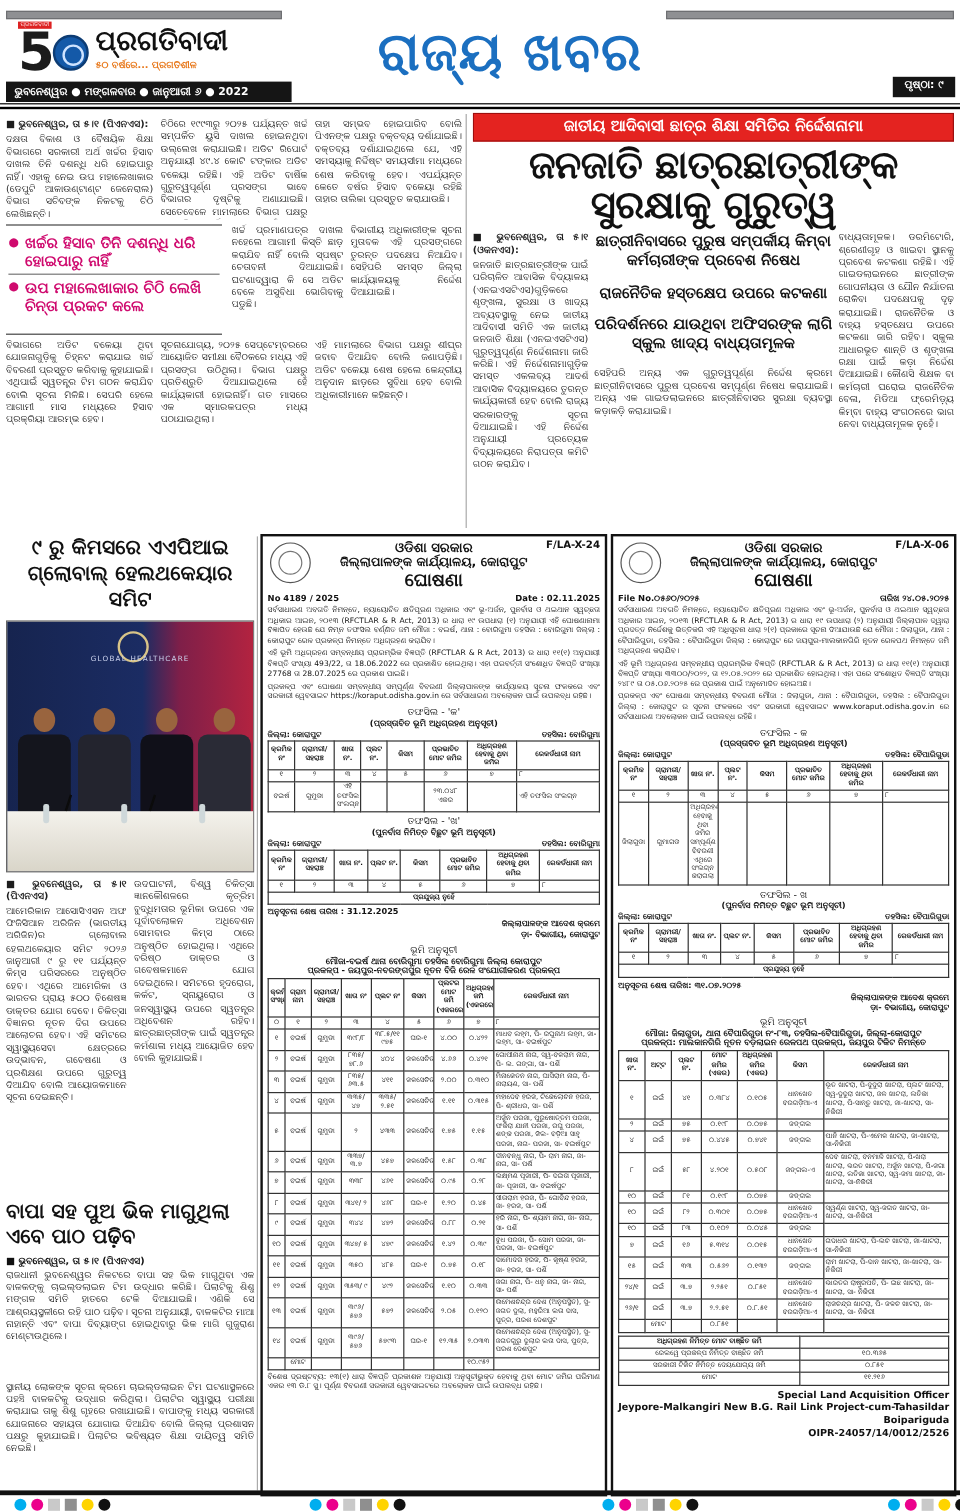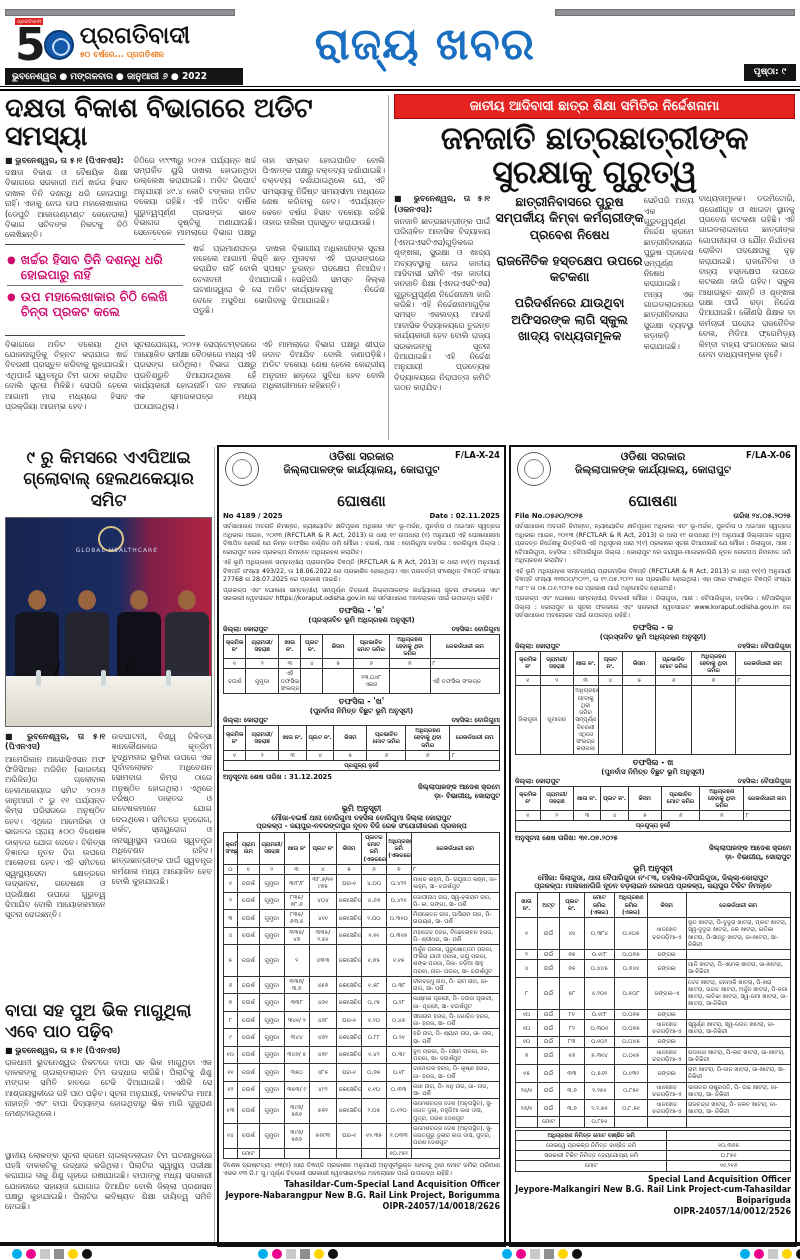--- a/index.html
+++ b/index.html
@@ -54,26 +54,26 @@
   .tablecloth { position:absolute; bottom:0; left:0; right:0; height:50px; background:linear-gradient(#f4f2ec,#d9d5c9); }
   .bottle { position:absolute; bottom:40px; width:5px; height:16px; background:#cfd8da; border-radius:2px; }
   .mic { position:absolute; bottom:50px; width:2px; height:14px; background:#0b0b0b; transform:rotate(18deg); }
 
   
   .notice { border:2px solid #111; background:#fff; padding:3px 4px; overflow:hidden; font-size:6.3px; }
   .n-head { position:relative; text-align:center; }
   .n-code { position:absolute; right:0; top:0; font-weight:bold; font-size:8.5px; }
   .n-gov { font-size:11px; font-weight:bold; }
   .n-off { font-size:10.5px; font-weight:bold; }
-  .n-ghosana { font-size:15px; font-weight:bold; margin-top:16px; }
+  .n-ghosana { font-size:15px; font-weight:bold; margin-top:0;font-family:Liberation Mono, monospace; }
   .seal { position:absolute; left:2px; top:2px; width:34px; height:34px; border-radius:50%; border:1.5px solid #555; display:flex; align-items:center; justify-content:center; }
   .seal:after { content:""; width:18px; height:18px; border-radius:50%; border:1.5px solid #777; }
   .n-meta { display:flex; justify-content:space-between; font-weight:bold; font-size:7px; margin:2px 0; }
   .n-para { font-size:6.3px; line-height:1.35; text-align:justify; margin-bottom:2px; }
-  .t-title { text-align:center; font-weight:bold; font-size:8px; margin-top:3px; }
+  .t-title { text-align:center; font-weight:normal; font-size:8px; margin-top:3px; }
   .t-sub { text-align:center; font-weight:bold; font-size:7px; }
   .t-meta { display:flex; justify-content:space-between; font-weight:bold; font-size:6.5px; margin:1px 0; }
   table { width:100%; border-collapse:collapse; table-layout:fixed; font-size:5.8px; }
   th,td { border:1px solid #333; padding:1px 1.5px; text-align:center; vertical-align:middle; line-height:1.25; overflow:hidden; }
   th { font-weight:bold; }
   td.tc { text-align:center; font-weight:bold; }
   .sig { text-align:right; font-weight:bold; font-size:8px; line-height:1.35; margin-top:3px; }
   .n-note { font-size:6.3px; text-align:justify; margin-top:2px; line-height:1.3; }
   .order-right { text-align:right; font-weight:bold; font-size:6.8px; line-height:1.3; margin:2px 0; }
   .enddate { font-weight:bold; font-size:6.8px; margin:2px 0; }
@@ -108,21 +108,20 @@
     </div>
   </div>
   <div class="abs datebar" style="left:5px; top:68px; width:238px; height:17px;">
     <span>ଭୁବନେଶ୍ୱର ● ମଙ୍ଗଳବାର ● ଜାନୁଆରୀ ୬ ● 2022</span>
   </div>
   <div class="abs page-title" style="left:280px; top:22px; width:290px;">ରାଜ୍ୟ ଖବର</div>
   <div class="abs pagebox" style="left:744px; top:64px; width:52px; height:17px;">ପୃଷ୍ଠା: ୯</div>
   <div class="abs rule-double" style="left:0; top:86px; width:800px;"></div>
 
   <div class="abs" style="left:5px; top:94px; width:380px; height:348px; overflow:hidden;">
-    <div class="headline-xl">ଦକ୍ଷତା ବିକାଶ ବିଭାଗରେ ଅଡିଟ ସମସ୍ୟା</div>
     <div class="cols" style="margin-top:5px; height:84px;">
       <div class="col bodytext">
         <div class="byline">■ ଭୁବନେଶ୍ୱର, ତା ୫।୧ (ପିଏନଏସ):</div>
         <span>ଦକ୍ଷତା ବିକାଶ ଓ ବୈଷୟିକ ଶିକ୍ଷା ବିଭାଗରେ ସରକାରୀ ଅର୍ଥ ଖର୍ଚ୍ଚର ହିସାବ ଦାଖଲ ତିନି ଦଶନ୍ଧି ଧରି ହୋଇପାରୁ ନାହିଁ। ଏହାକୁ ନେଇ ଉପ ମହାଲେଖାକାର (ଡେପୁଟି ଆକାଉଣ୍ଟାଣ୍ଟ ଜେନେରାଲ) ବିଭାଗ ସଚିବଙ୍କ ନିକଟକୁ ଚିଠି ଲେଖିଛନ୍ତି।</span>
       </div>
       <div class="col bodytext">ଚିଠିରେ ୧୯୯୩ରୁ ୨୦୨୫ ପର୍ଯ୍ୟନ୍ତ ଖର୍ଚ୍ଚ ସମ୍ପର୍କିତ ୟୁସି ଦାଖଲ ହୋଇନଥିବା ଉଲ୍ଲେଖ କରାଯାଇଛି। ଅଡିଟ ରିପୋର୍ଟ ଅନୁଯାୟୀ ୪୯.୪ କୋଟି ଟଙ୍କାର ଅଡିଟ ବକେୟା ରହିଛି। ଏହି ଅଡିଟ ବାର୍ଷିକ ଗୁରୁତ୍ୱପୂର୍ଣ୍ଣ ପ୍ରସଙ୍ଗ ଭାବେ ବିଭାଗର ଦୃଷ୍ଟିକୁ ଅଣାଯାଇଛି। ସେତେବେଳେ ମାମଲାରେ ବିଭାଗ ପକ୍ଷରୁ ପ୍ରାଥମିକ ପର୍ଯ୍ୟାୟରେ ଯେଉଁ ଜବାବ ରଖାଯାଇଥିଲା ତାହା</div>
       <div class="col bodytext">ତାହା ସମ୍ଭବ ହୋଇପାରିବ ବୋଲି ପିଏନଙ୍କ ପକ୍ଷରୁ ବକ୍ତବ୍ୟ ଦର୍ଶାଯାଇଛି। ବକ୍ତବ୍ୟ ଦର୍ଶାଯାଇଥିଲେ ଯେ, ଏହି ସମସ୍ୟାକୁ ନିର୍ଦ୍ଦିଷ୍ଟ ସମୟସୀମା ମଧ୍ୟରେ ଶେଷ କରିବାକୁ ହେବ। ଏପର୍ଯ୍ୟନ୍ତ କେତେ ବର୍ଷର ହିସାବ ବକେୟା ରହିଛି ତାହାର ତାଲିକା ପ୍ରସ୍ତୁତ କରାଯାଉଛି।</div>
     </div>
     <div style="display:flex; gap:8px; margin-top:4px; height:92px;">
       <div class="bullets-box" style="width:180px;">
@@ -150,21 +149,21 @@
   <div class="abs vline" style="left:388px; top:95px; height:345px;"></div>
 
   <div class="abs" style="left:394px; top:94px; width:401px; height:350px; overflow:hidden;">
     <div class="kicker">ଜାତୀୟ ଆଦିବାସୀ ଛାତ୍ର ଶିକ୍ଷା ସମିତିର ନିର୍ଦ୍ଦେଶନାମା</div>
     <div class="headline-lg" style="margin-top:3px;">ଜନଜାତି ଛାତ୍ରଛାତ୍ରୀଙ୍କ ସୁରକ୍ଷାକୁ ଗୁରୁତ୍ୱ</div>
     <div style="display:flex; gap:5px; margin-top:5px; height:262px;">
       <div class="bodytext" style="width:97px;">
         <div class="byline">■ ଭୁବନେଶ୍ୱର, ତା ୫।୧ (ଓକନଏସ):</div>
         <span>ଜନଜାତି ଛାତ୍ରଛାତ୍ରୀଙ୍କ ପାଇଁ ପରିଚାଳିତ ଆବାସିକ ବିଦ୍ୟାଳୟ (ଏନଇଏସଟିଏସ)ଗୁଡ଼ିକରେ ଶୃଙ୍ଖଳା, ସୁରକ୍ଷା ଓ ଖାଦ୍ୟ ଅବ୍ୟବସ୍ଥାକୁ ନେଇ ଜାତୀୟ ଆଦିବାସୀ ସମିତି ଏକ ଜାତୀୟ ଜନଜାତି ଶିକ୍ଷା (ଏନଇଏସଟିଏସ) ଗୁରୁତ୍ୱପୂର୍ଣ୍ଣ ନିର୍ଦ୍ଦେଶନାମା ଜାରି କରିଛି। ଏହି ନିର୍ଦ୍ଦେଶନାମାଗୁଡ଼ିକ ସମସ୍ତ ଏକଲବ୍ୟ ଆଦର୍ଶ ଆବାସିକ ବିଦ୍ୟାଳୟରେ ତୁରନ୍ତ କାର୍ଯ୍ୟକାରୀ ହେବ ବୋଲି ରାଜ୍ୟ ସରକାରଙ୍କୁ ସୂଚନା ଦିଆଯାଇଛି। ଏହି ନିର୍ଦ୍ଦେଶ ଅନୁଯାୟୀ ପ୍ରତ୍ୟେକ ବିଦ୍ୟାଳୟରେ ନିରାପତ୍ତା କମିଟି ଗଠନ କରାଯିବ।</span>
       </div>
-      <div style="width:200px; display:flex; flex-direction:row;">
+      <div style="width:200px; display:flex; flex-direction:column;">
         <div class="deck">
           <div class="d-item">ଛାତ୍ରୀନିବାସରେ ପୁରୁଷ ସମ୍ପର୍କୀୟ କିମ୍ବା କର୍ମଚାରୀଙ୍କ ପ୍ରବେଶ ନିଷେଧ</div>
           <div class="d-item">ରାଜନୈତିକ ହସ୍ତକ୍ଷେପ ଉପରେ କଟକଣା</div>
           <div class="d-item">ପରିଦର୍ଶନରେ ଯାଉଥିବା ଅଫିସରଙ୍କ ଲାଗି ସ୍କୁଲ ଖାଦ୍ୟ ବାଧ୍ୟତାମୂଳକ</div>
         </div>
         <div class="cols" style="flex:1; margin-top:2px;">
           <div class="col bodytext">ସେହିପରି ଅନ୍ୟ ଏକ ଗୁରୁତ୍ୱପୂର୍ଣ୍ଣ ନିର୍ଦ୍ଦେଶ କ୍ରମେ ଛାତ୍ରୀନିବାସରେ ପୁରୁଷ ପ୍ରବେଶ ସମ୍ପୂର୍ଣ୍ଣ ନିଷେଧ କରାଯାଇଛି। ଅନ୍ୟ ଏକ ଗାଇଡଲାଇନରେ ଛାତ୍ରୀନିବାସର ସୁରକ୍ଷା ବ୍ୟବସ୍ଥା କଡ଼ାକଡ଼ି କରାଯାଇଛି।</div>
         </div>
       </div>
       <div class="bodytext" style="width:97px;">ବାଧ୍ୟତାମୂଳକ। ଡରମିଟୋରି, ଶ୍ରେଣୀଗୃହ ଓ ଖାଇବା ସ୍ଥାନକୁ ପ୍ରବେଶ କଟକଣା ରହିଛି। ଏହି ଗାଇଡଲାଇନରେ ଛାତ୍ରୀଙ୍କ ଗୋପନୀୟତା ଓ ଯୌନ ନିର୍ଯାତନା ରୋକିବା ପଦକ୍ଷେପକୁ ଦୃଢ଼ କରାଯାଇଛି। ରାଜନୈତିକ ଓ ବାହ୍ୟ ହସ୍ତକ୍ଷେପ ଉପରେ କଟକଣା ଜାରି ରହିବ। ସ୍କୁଲ ଆଧାରଭୂତ ଶାନ୍ତି ଓ ଶୃଙ୍ଖଳା ରକ୍ଷା ପାଇଁ କଡ଼ା ନିର୍ଦ୍ଦେଶ ଦିଆଯାଇଛି। କୌଣସି ଶିକ୍ଷକ ବା କର୍ମଚାରୀ ଘରୋଇ ରାଜନୈତିକ ବେଳା, ମିଡିଆ ଫ୍ରେମିଡ଼୍ୟ କିମ୍ବା ବାହ୍ୟ ସଂଗଠନରେ ଭାଗ ନେବା ବାଧ୍ୟତାମୂଳକ ନୁହେଁ।</div>
@@ -540,25 +539,20 @@
             <td></td>
             <td></td>
             <td></td>
             <td>୧୦.୯୫୨</td>
             <td style="text-align: left;"></td>
           </tr>
         </tbody>
       </table>
 
     <div class="n-note">ବିଶେଷ ଦ୍ରଷ୍ଟବ୍ୟ: ୧୩(୧) ଧାରା ବିଜ୍ଞପ୍ତି ପ୍ରକାଶନ ଅନୁଯାୟୀ ଅନୁସୂଚୀଭୁକ୍ତ ହେବାକୁ ଥିବା ମୋଟ ଜମିର ପରିମାଣ ଏକର ୧୩ ଡି.୮ ସୁ। ପୂର୍ଣ୍ଣ ବିବରଣୀ ସରକାରୀ ୱେବସାଇଟରେ ଅବଲୋକନ ପାଇଁ ଉପଲବ୍ଧ ରହିଛି।</div>
-    <div class="sig">
-      <div>Tahasildar-Cum-Special Land Acquisition Officer</div>
-      <div>Jeypore-Nabarangpur New B.G. Rail Link Project, Borigumma</div>
-      <div>OIPR-24057/14/0018/2626</div>
-    </div>
   </div>
 
   <div class="abs notice" style="left:509px; top:445px; width:288px; height:802px;">
     <div class="n-head">
       <span class="seal"></span>
       <span class="n-code">F/LA-X-06</span>
       <div class="n-gov">ଓଡିଶା ସରକାର</div>
       <div class="n-off">ଜିଲ୍ଲାପାଳଙ୍କ କାର୍ଯ୍ୟାଳୟ, କୋରାପୁଟ</div>
       <div class="n-ghosana">ଘୋଷଣା</div>
     </div>

